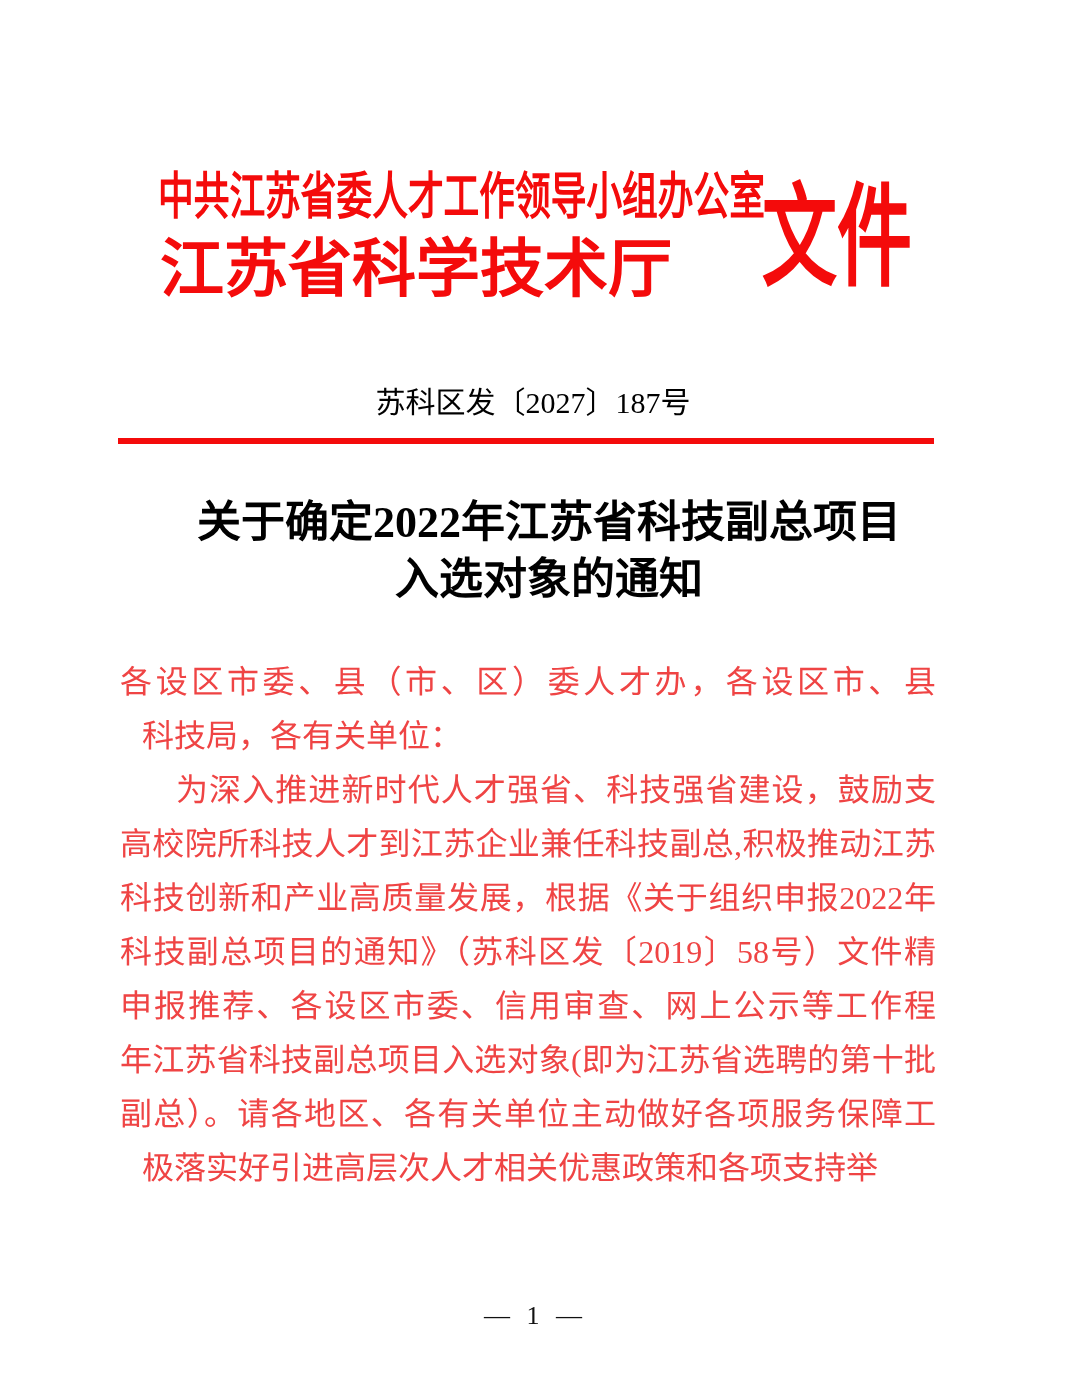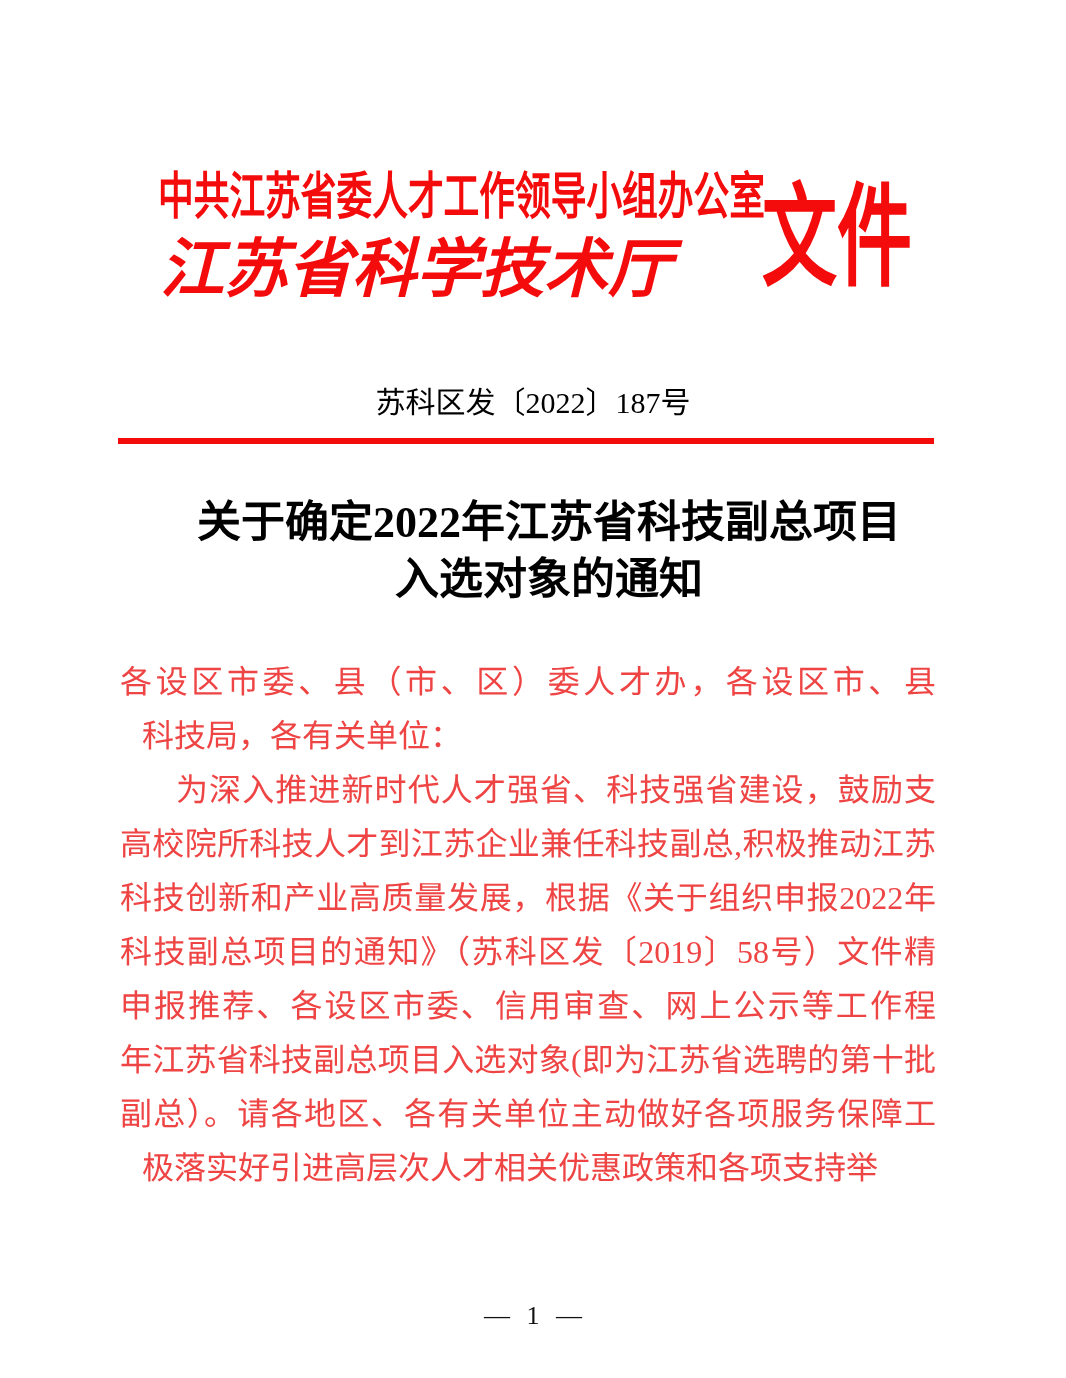--- a/index.html
+++ b/index.html
@@ -37,21 +37,20 @@
     width: 590px;
     font-size: 64px;
     line-height: 1;
     font-weight: 700;
     color: #f40b0b;
     text-align: justify;
     text-align-last: justify;
     white-space: nowrap;
     display: flex;
     justify-content: space-between;
-    font-style: italic;
   }
   .doc-type {
     position: absolute;
     left: 762px;
     top: 182px;
     font-size: 112px;
     line-height: 1;
     font-weight: 700;
     color: #f40b0b;
     white-space: nowrap;
@@ -132,21 +131,21 @@
 <body>
 
 <div class="page">
 
   <div class="org-line1">中共江苏省委人才工作领导小组办公室</div>
 
   <div class="org-line2">江苏省科学技术厅</div>
 
   <div class="doc-type">文件</div>
 
-  <div class="doc-number">苏科区发〔2022〕187号</div>
+  <div class="doc-number">苏科区发〔2027〕187号</div>
 
   <div class="red-rule"></div>
 
   <h1 class="title">
     <div>关于确定2022年江苏省科技副总项目</div>
     <div>入选对象的通知</div>
   </h1>
 
   <main class="body-block">
     <div class="bline">各设区市委、县（市、区）委人才办，各设区市、县（市、区）</div>

